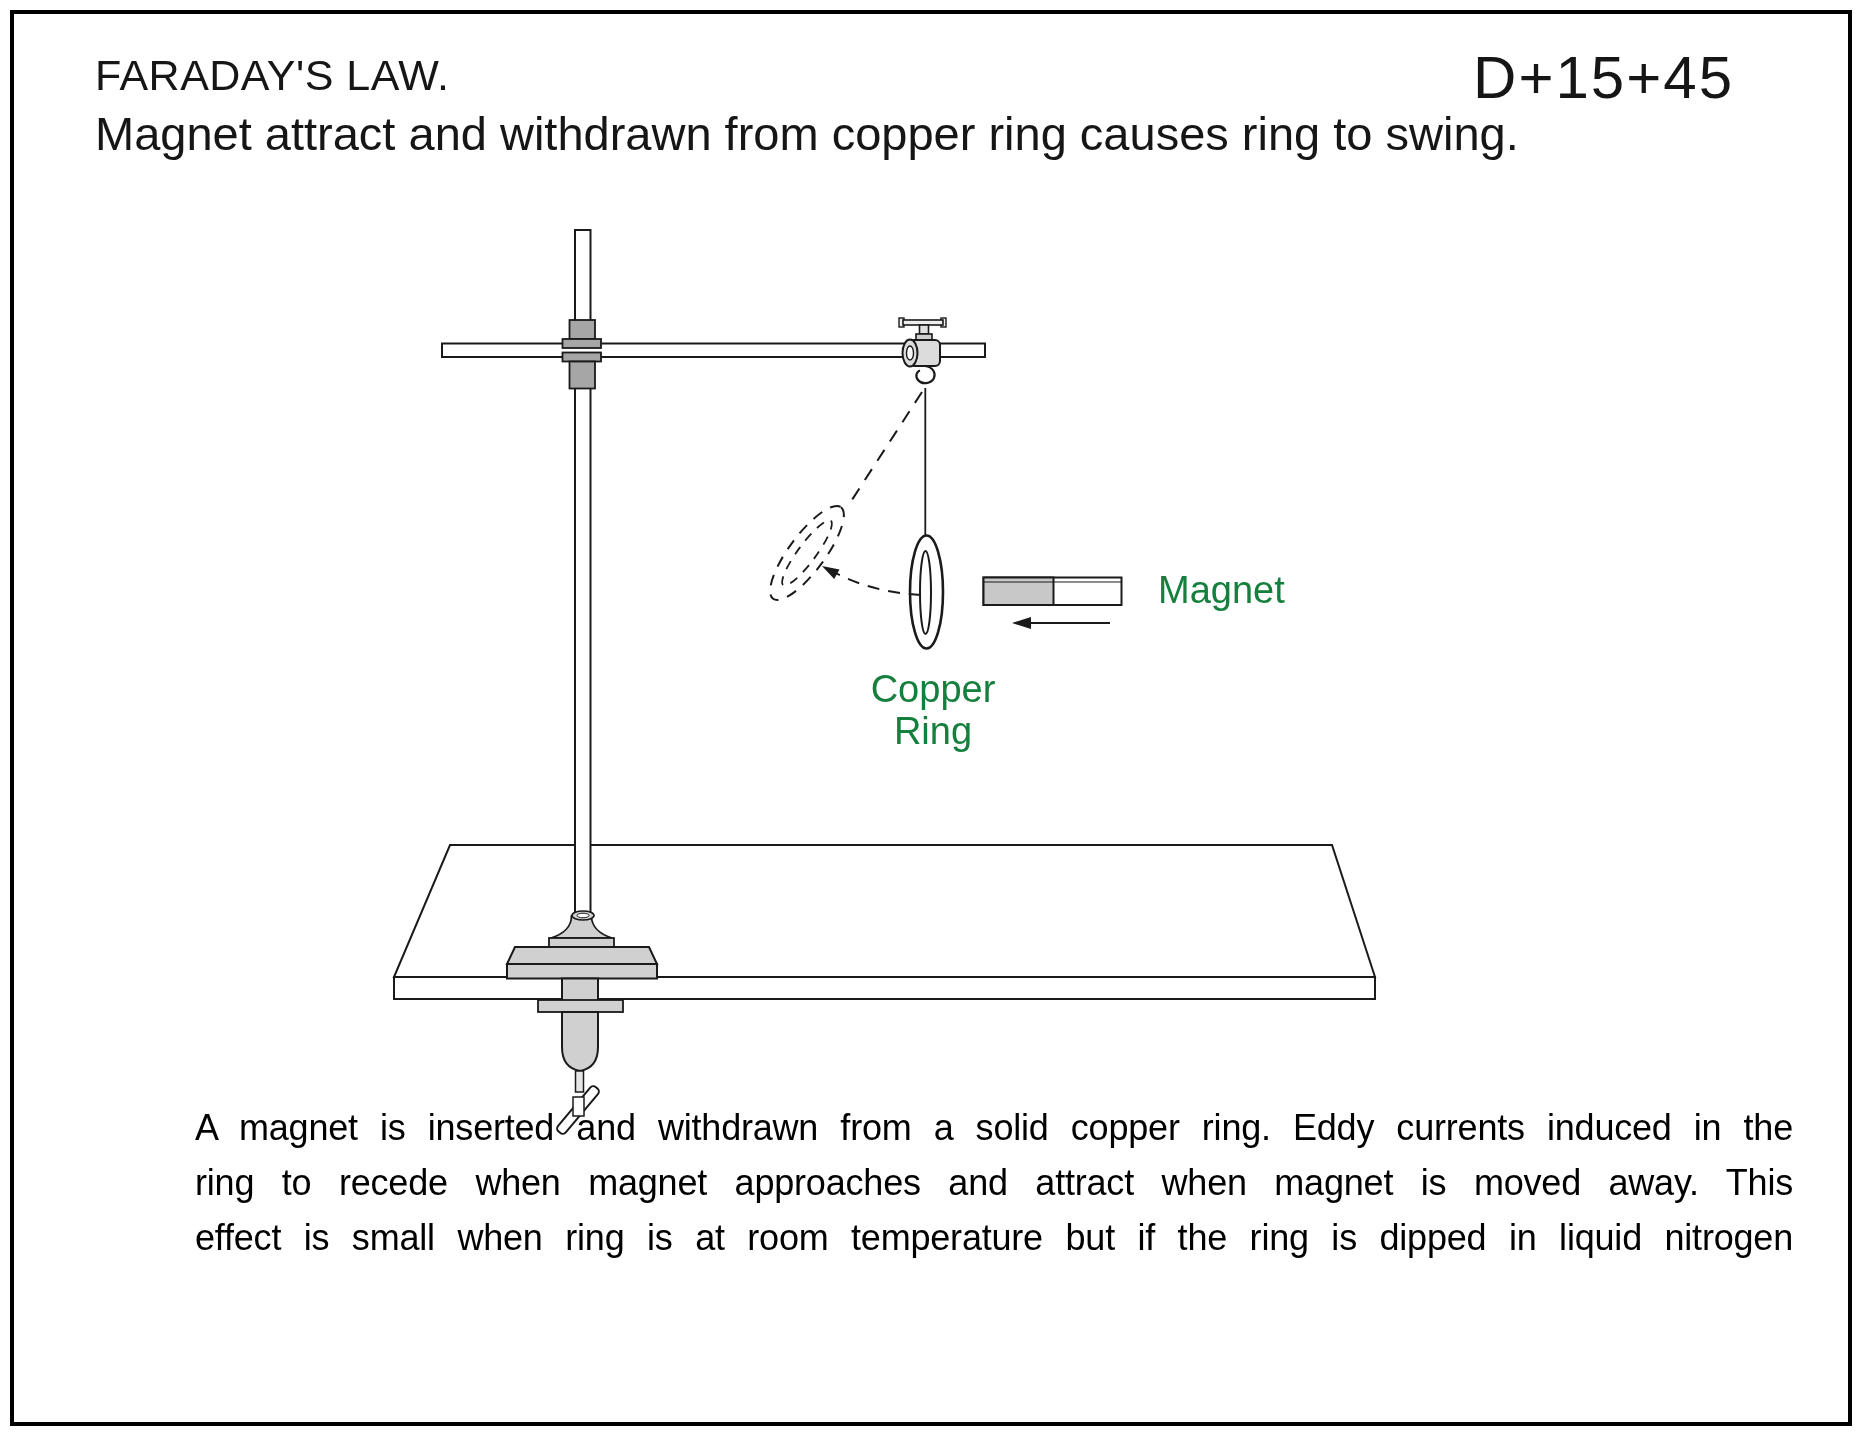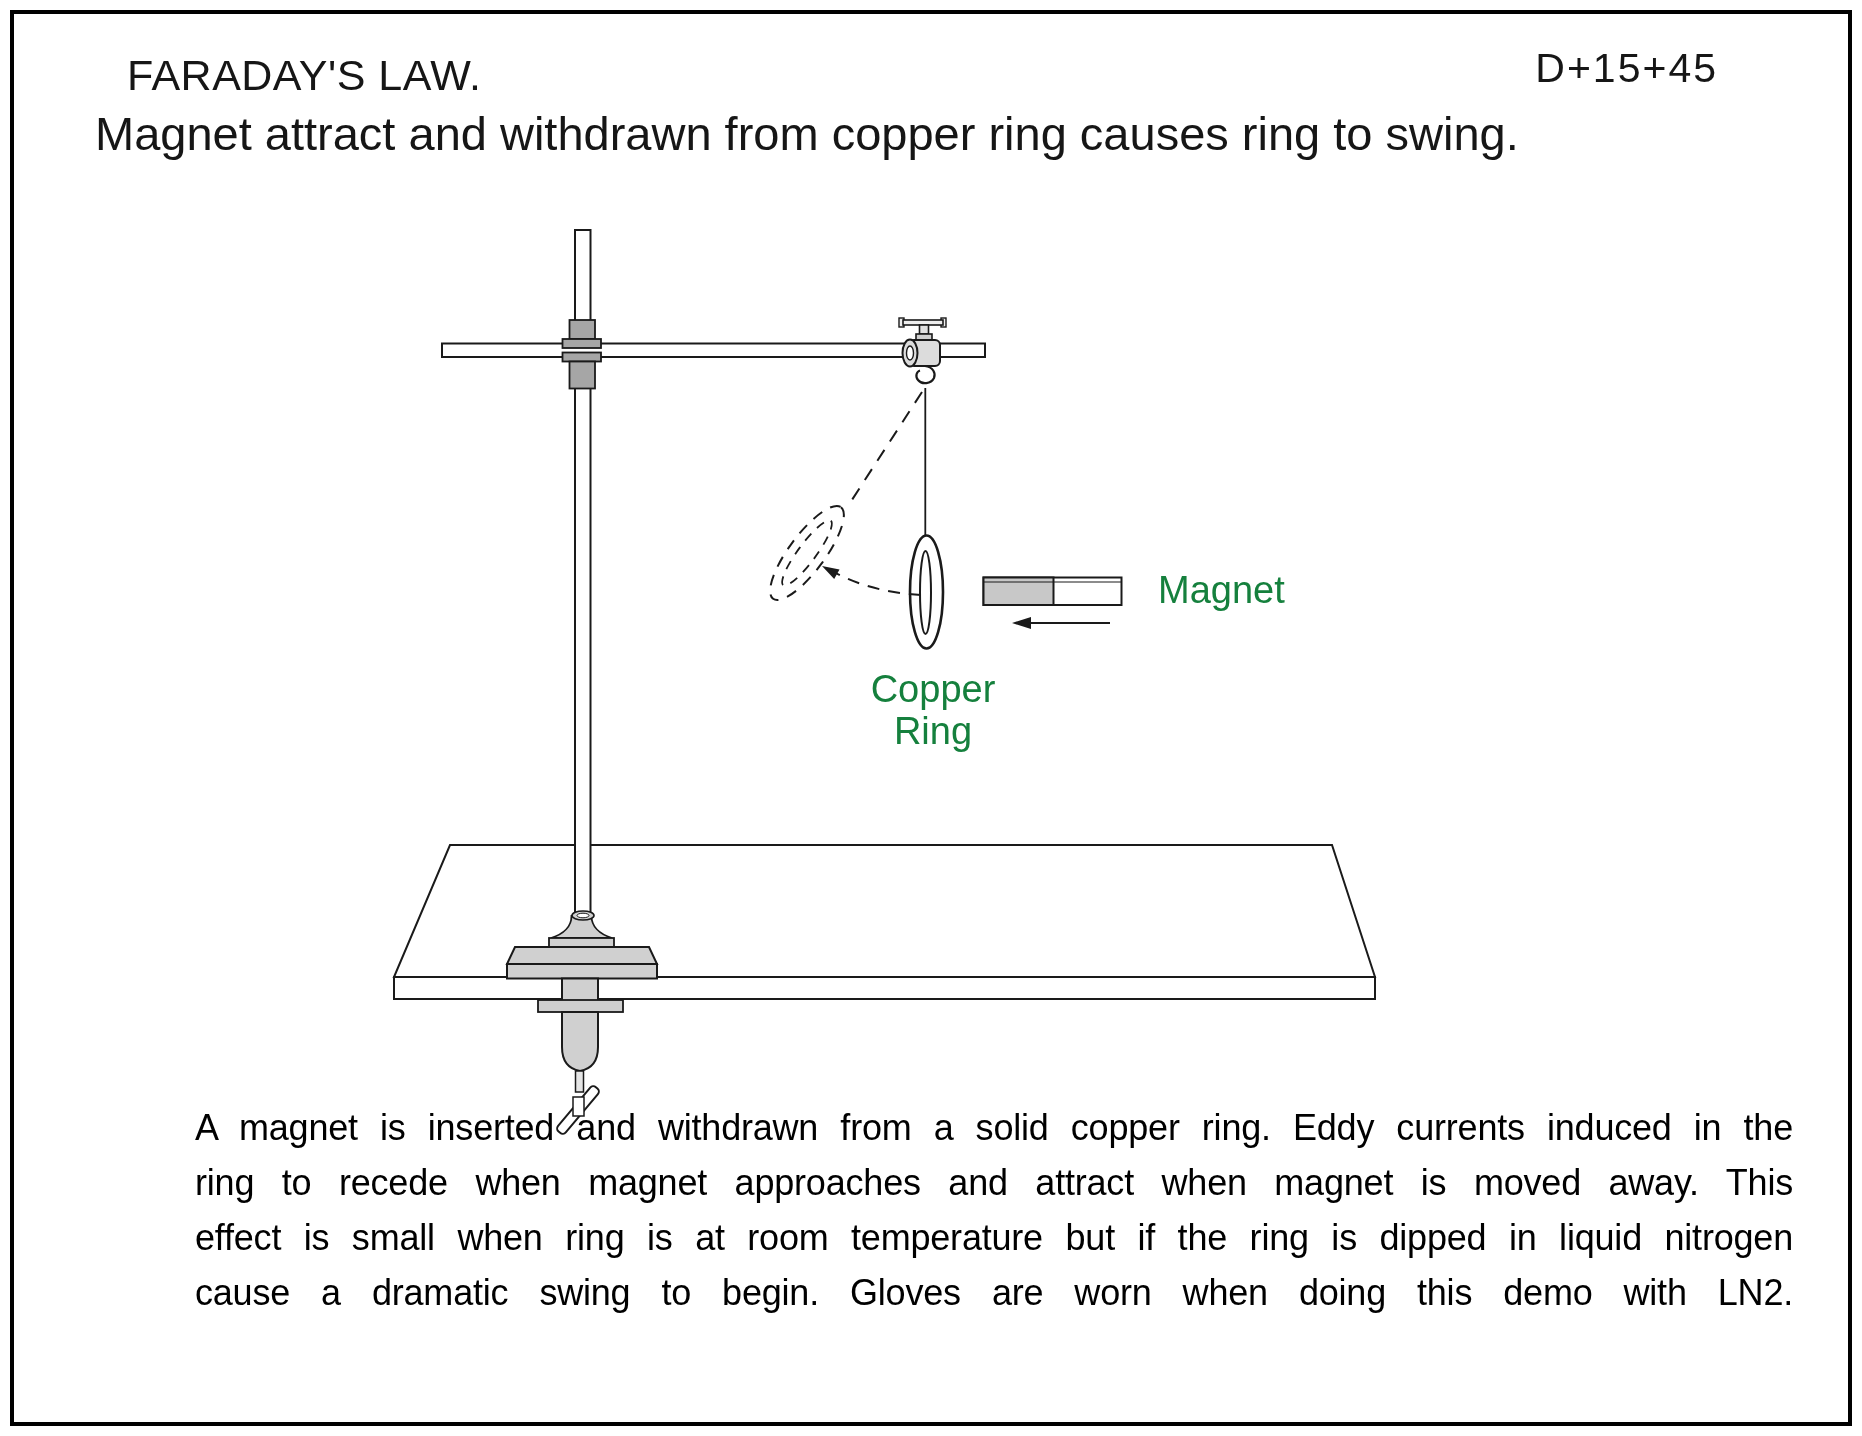--- a/index.html
+++ b/index.html
@@ -13,25 +13,24 @@
   }
   .page-border{
     position:absolute;left:10px;top:10px;right:10px;bottom:10px;
     border:4px solid #000;
     pointer-events:none;
   }
   .title{
     position:absolute;left:95px;top:53px;
     font-size:43px;line-height:1.05;letter-spacing:0.5px;
     color:#161616;
-    margin-left:32px;
   }
   .catalog{
-    position:absolute;right:144px;top:48px;
-    font-size:41px;line-height:1.0;letter-spacing:2px;
+    position:absolute;right:128px;top:48px;
+    font-size:60px;line-height:1.0;letter-spacing:2px;
     color:#161616;
     text-align:center;
   }
   .subtitle{
     position:absolute;left:95px;top:108px;
     font-size:47px;line-height:1.1;
     color:#161616;
   }
   .diagram-svg{
     position:absolute;left:0;top:0;
@@ -151,15 +150,14 @@
   <div class="label label-magnet">Magnet</div>
   <div class="label label-copper-ring">
     <div>Copper</div>
     <div>Ring</div>
   </div>
 
   <div class="description">
     <div class="line">A magnet is inserted and withdrawn from a solid copper ring. Eddy currents induced in the</div>
     <div class="line">ring to recede when magnet approaches and attract when magnet is moved away.  This</div>
     <div class="line">effect is small when ring is at room temperature but if the ring is dipped in liquid nitrogen</div>
-    <div class="line">cause a dramatic swing to begin.  Gloves are worn when doing this demo with LN2.</div>
   </div>
 </div>
 
 </body></html>

